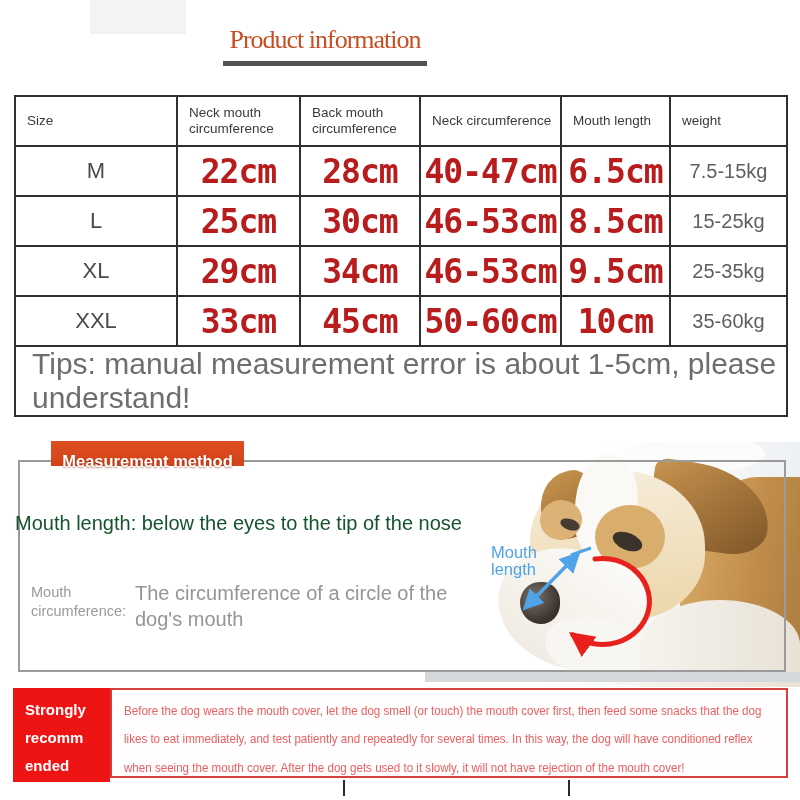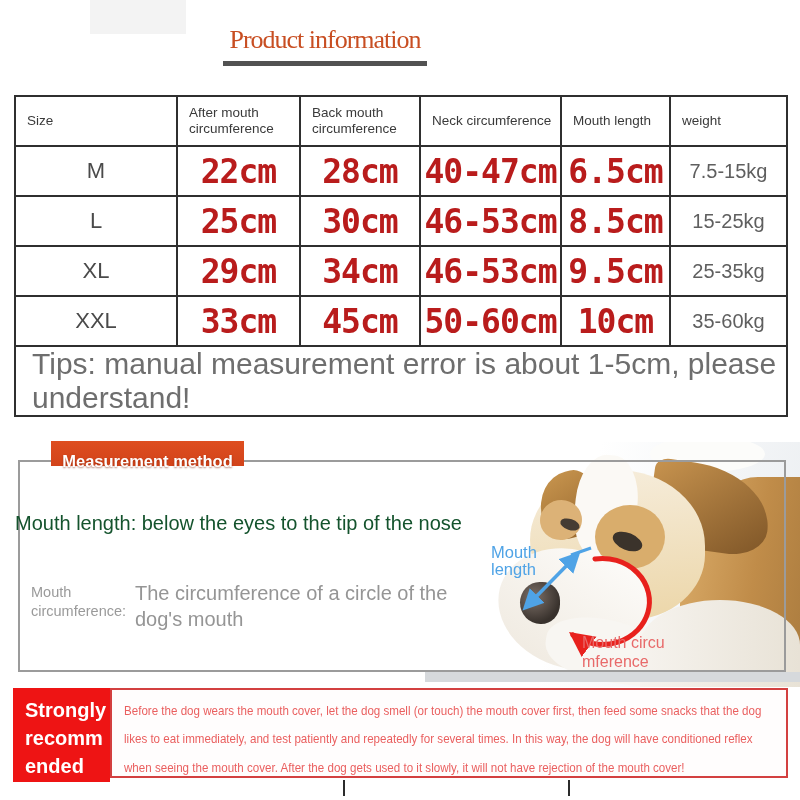--- a/index.html
+++ b/index.html
@@ -54,21 +54,21 @@
   .d-eye-l { left:135px; top:77px; width:20px; height:11px; background:#453c33; border-radius:50%; transform:rotate(18deg); }
   .d-eye-r { left:187px; top:91px; width:31px; height:17px; background:#3b332b; border-radius:50%; transform:rotate(22deg); }
   .d-nose { left:95px; top:140px; width:40px; height:42px; background:radial-gradient(circle at 35% 35%,#7d7068,#38312c 70%); border-radius:50% 45% 48% 52%; }
   .d-strip { left:0; top:230px; width:375px; height:10px; background:#d6d9dc; }
   .anno-svg { position:absolute; left:0; top:0; width:375px; height:245px; z-index:7; }
   .anno-blue { position:absolute; left:66px; top:102px; width:62px; font-size:16.5px; line-height:17px; color:#4fa3e6; z-index:8; }
   .anno-red { position:absolute; left:157px; top:192px; width:88px; font-size:16px; line-height:18.5px; color:#e86a6a; word-break:break-all; z-index:8; }
 
   
   .rec-label { position:absolute; left:13px; top:688px; width:97px; height:94px; background:#ee1414; color:#fff;
-               font-size:20px; font-weight:700; line-height:28px; padding:8px 0 0 12px; z-index:3; }
+               font-size:15px; font-weight:700; line-height:28px; padding:8px 0 0 12px; z-index:3; }
   .rec-label span { display:block; }
   .rec-border { position:absolute; left:110px; top:688px; width:678px; height:90px; border:2px solid #d34040; background:#fffdfd; z-index:1; }
   .rec-text { position:absolute; left:124px; top:690px; width:760px; transform:scaleX(.858); transform-origin:0 0;
               font-size:13.5px; line-height:28.3px; padding-top:7px; color:#ea5f5f; z-index:2; }
   .tick { position:absolute; top:780px; width:2px; height:16px; background:#2b2b2b; z-index:4; }
   .tick.t1 { left:343px; } .tick.t2 { left:568px; }
 </style>
 </head>
 <body>
 
@@ -84,21 +84,21 @@
       <col style="width:162px">
         <col style="width:123px">
         <col style="width:120px">
       <col style="width:141px">
         <col style="width:109px">
         <col style="width:117px">
     </colgroup>
     <tbody>
         <tr>
       <th class="h-size">Size</th>
-      <th>After mouth circumference</th>
+      <th>Neck mouth circumference</th>
       <th>Back mouth circumference</th>
       <th class="h-neck">Neck circumference</th>
       <th>Mouth length</th>
       <th class="h-weight">weight</th>
     </tr>
     <tr class="data-row">
       <td class="c-size">M</td>
       <td class="c-val">22cm</td>
       <td class="c-val">28cm</td>
       <td class="c-val">40-47cm</td>
@@ -162,21 +162,20 @@
         </marker>
         <marker id="rArrow" markerWidth="6" markerHeight="6" refX="4" refY="2.5" orient="auto" markerUnits="strokeWidth">
           <path d="M0,0 L5,2.5 L0,5 z" fill="#e8211d"></path>
         </marker>
       </defs>
       <line x1="153" y1="112" x2="100" y2="166" stroke="#4fa3e6" stroke-width="3.5" marker-start="url(#bArrowS)" marker-end="url(#bArrow)"></line>
       <line x1="146" y1="113" x2="166" y2="106" stroke="#4fa3e6" stroke-width="3"></line>
       <path d="M 170 117 A 47 43 0 1 1 148 193" fill="none" stroke="#e8211d" stroke-width="5" stroke-linecap="round" marker-end="url(#rArrow)"></path>
     </svg>
     <div class="anno-blue">Mouth length</div>
-    <div class="anno-red">Mouth circumference</div>
   </div>
 
   <div class="m-box"></div>
   <div class="m-banner">Measurement method</div>
   <div class="m-note1">Mouth length: below the eyes to the tip of the nose</div>
   <div class="m-label2">Mouth circumference:</div>
   <div class="m-note2">The circumference of a circle of the dog's mouth</div>
 
   <div class="rec-label">
     <span>Strongly</span>

